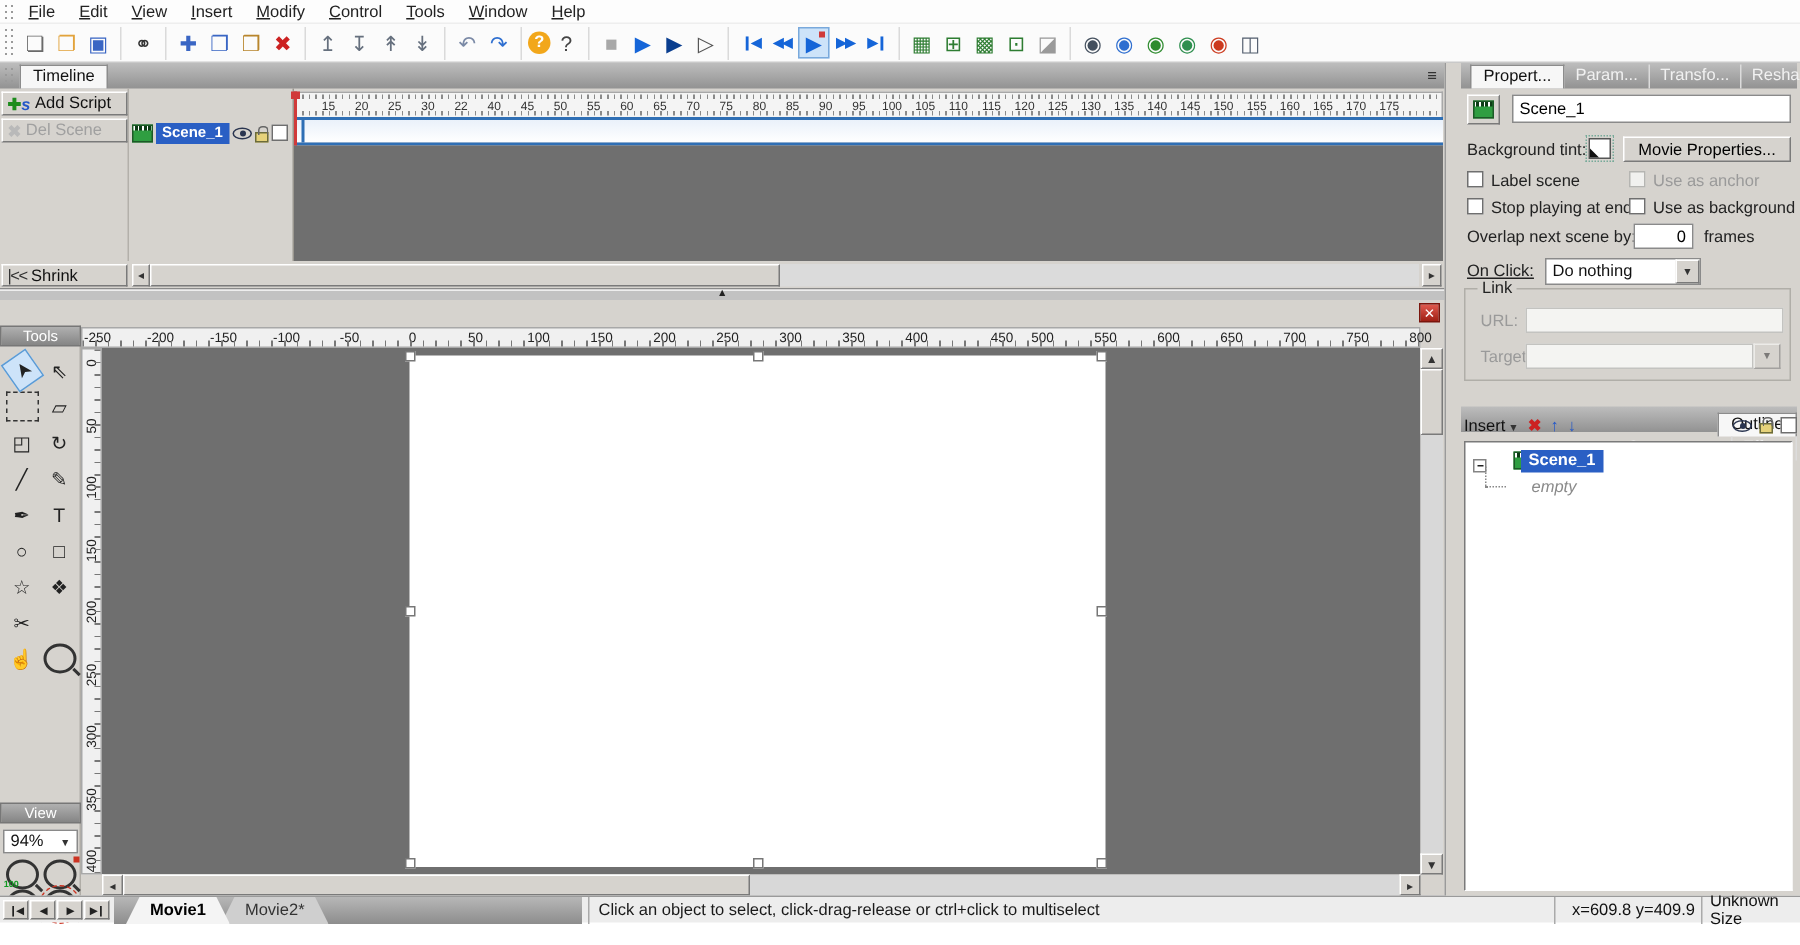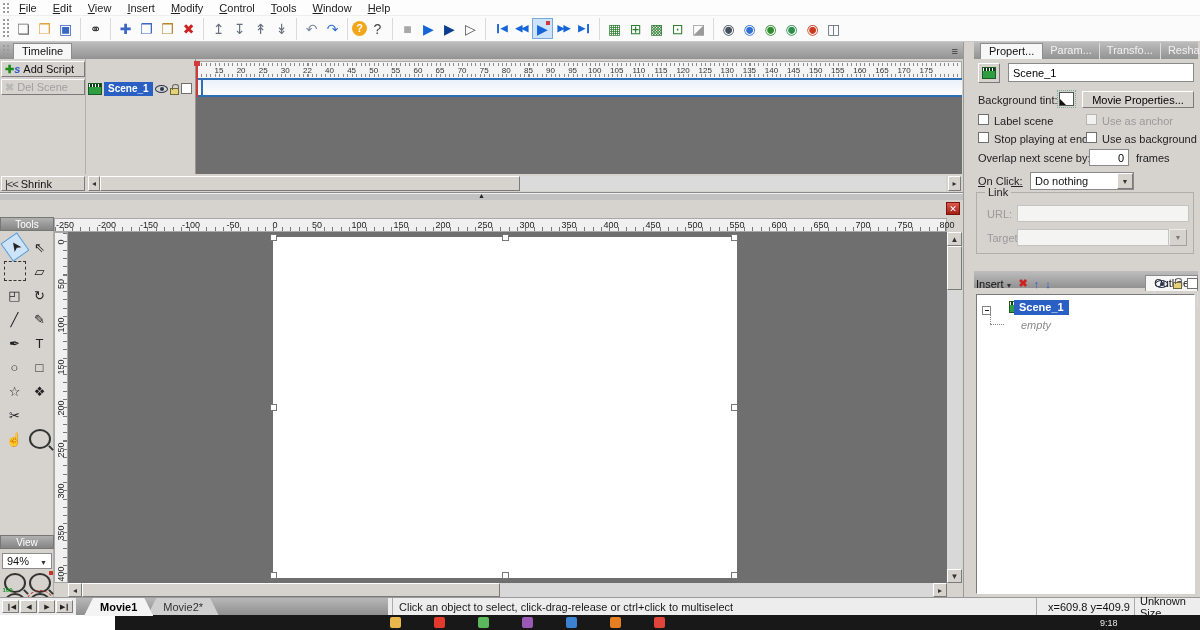--- a/index.html
+++ b/index.html
@@ -342,21 +342,21 @@
         <span class="hrnum" style="left: 165px;">-50</span>
         <span class="hrnum" style="left: 207px;">0</span>
         <span class="hrnum" style="left: 249px;">50</span>
         <span class="hrnum" style="left: 291px;">100</span>
         <span class="hrnum" style="left: 333px;">150</span>
         <span class="hrnum" style="left: 375px;">200</span>
         <span class="hrnum" style="left: 417px;">250</span>
         <span class="hrnum" style="left: 459px;">300</span>
         <span class="hrnum" style="left: 501px;">350</span>
         <span class="hrnum" style="left: 543px;">400</span>
-        <span class="hrnum" style="left: 585px;">450</span>
+        <span class="hrnum" style="left: 600px;">450</span>
         <span class="hrnum" style="left: 627px;">500</span>
         <span class="hrnum" style="left: 669px;">550</span>
         <span class="hrnum" style="left: 711px;">600</span>
         <span class="hrnum" style="left: 753px;">650</span>
         <span class="hrnum" style="left: 795px;">700</span>
         <span class="hrnum" style="left: 837px;">750</span>
         <span class="hrnum" style="left: 879px;">800</span>
       </div>
     <div id="vruler" class="abs">
         <span class="vrnum" style="top: 4px;">0</span>
@@ -404,34 +404,20 @@
       </div>
     <div id="movie-tabs" class="abs">
         <span class="mtab act">Movie1</span>
         <span class="mtab">Movie2*</span>
       </div>
     <div id="status-text" class="abs">Click an object to select, click-drag-release or ctrl+click to multiselect</div>
     <div id="status-coords" class="abs">x=609.8 y=409.9</div>
     <div id="status-size" class="abs">Unknown Size</div>
   </div>
 
-  <div id="task" class="abs">
-    <div id="task-dark" class="abs">
-      <div id="task-icons">
-          <span class="tki" style="background: rgb(232, 182, 76);"></span>
-          <span class="tki" style="background: rgb(226, 59, 46);"></span>
-          <span class="tki" style="background: rgb(92, 184, 92);"></span>
-          <span class="tki" style="background: rgb(155, 89, 182);"></span>
-          <span class="tki" style="background: rgb(59, 130, 208);"></span>
-          <span class="tki" style="background: rgb(230, 126, 34);"></span>
-          <span class="tki" style="background: rgb(224, 68, 58);"></span>
-        </div>
-      <span id="clock">9:18</span>
-    </div>
-  </div>
 
   <div id="right" class="abs">
 
     <div class="abs rp-hdr hdrrow" style="top:0;">
       <span class="grip"></span>
       <span class="tab-act">Propert...</span>
       <span id="prop-ghost-tabs" style="display:flex;">
           <span class="ghost-tab">Param...</span>
           <span class="ghost-tab">Transfo...</span>
           <span class="ghost-tab">Reshape</span>

